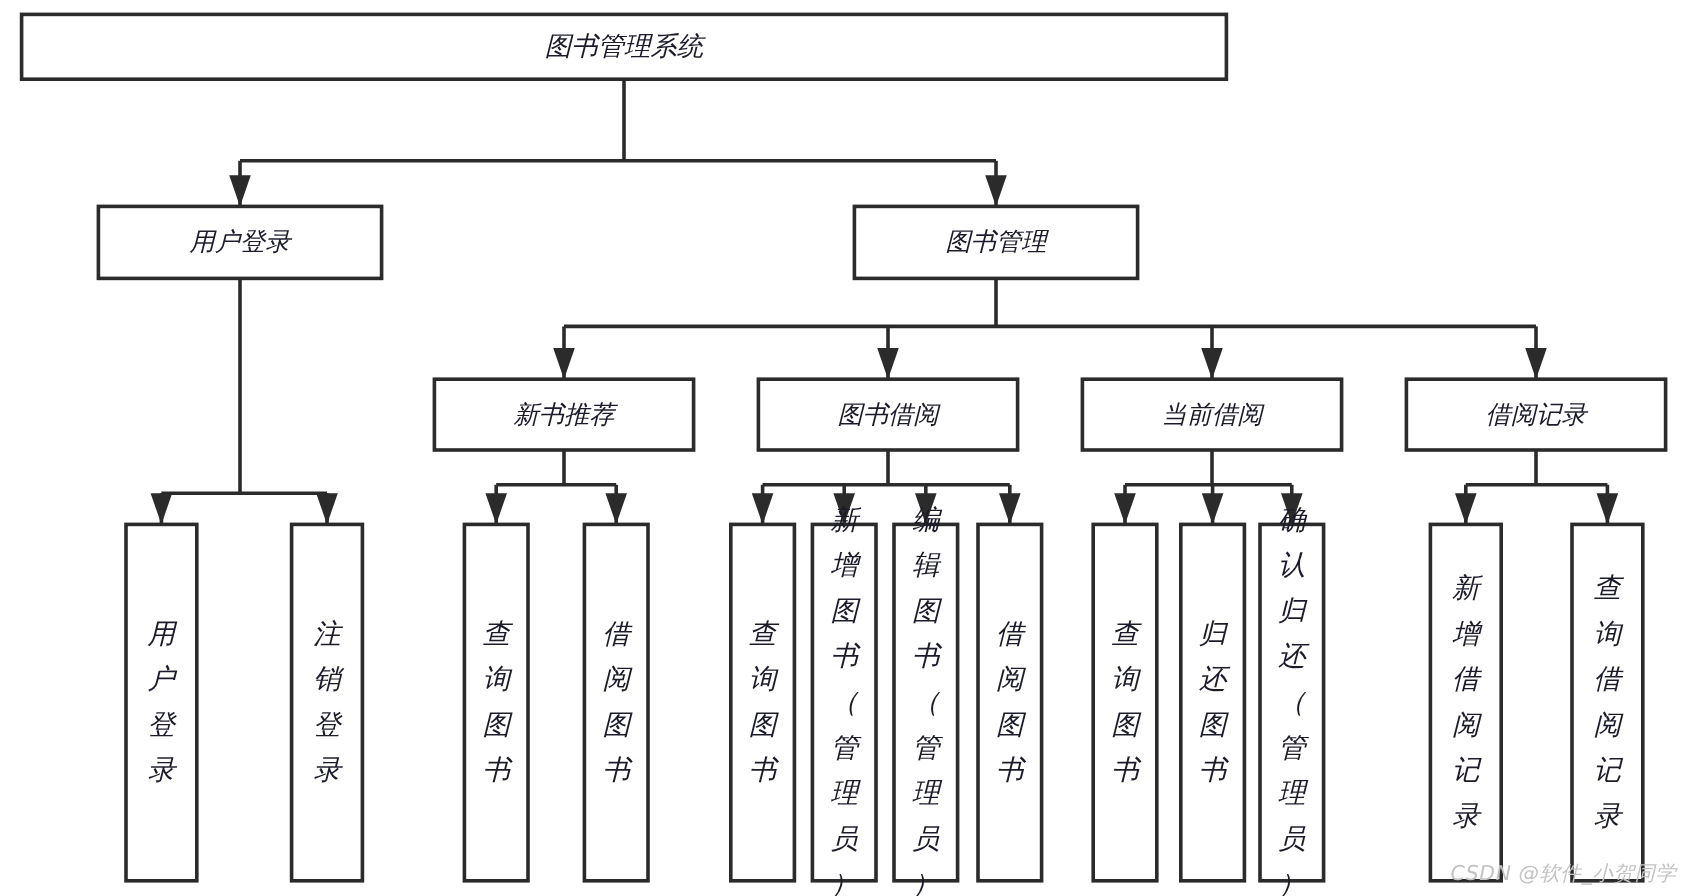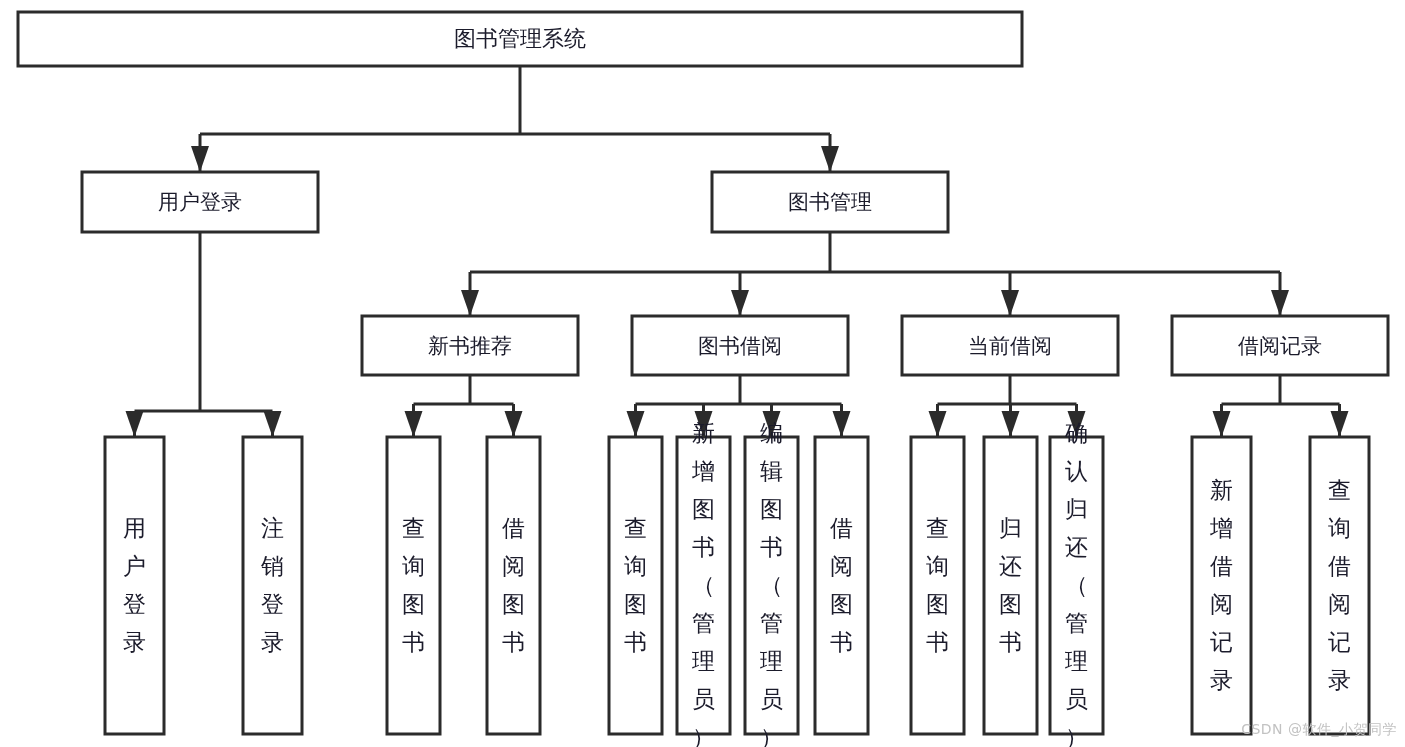--- a/index.html
+++ b/index.html
@@ -11,20 +11,21 @@
     width: 1405px;
     height: 747px;
     font-family: "DejaVu Sans", "Liberation Sans", sans-serif;
     overflow: hidden;
   }
   #diagram-root {
     position: relative;
     width: 1405px;
     height: 747px;
     background: #ffffff;
+    font-style: italic;
   }
   svg#flowchart {
     position: absolute;
     top: 0;
     left: 0;
     width: 1405px;
     height: 747px;
   }
   .node-box {
     fill: #ffffff;
@@ -54,21 +55,21 @@
     fill: #1b1b2b;
     font-family: "DejaVu Sans", "Liberation Sans", sans-serif;
     font-size: 23px;
     text-anchor: middle;
   }
   .watermark {
     position: absolute;
     right: 8px;
     bottom: 8px;
     font-family: "DejaVu Sans", "Liberation Sans", sans-serif;
-    font-size: 14px;
+    font-size: 17px;
     color: #c2c2c2;
     white-space: nowrap;
     letter-spacing: 0.5px;
     pointer-events: none;
   }
 </style>
 </head>
 <body>
 
 <div id="diagram-root">

